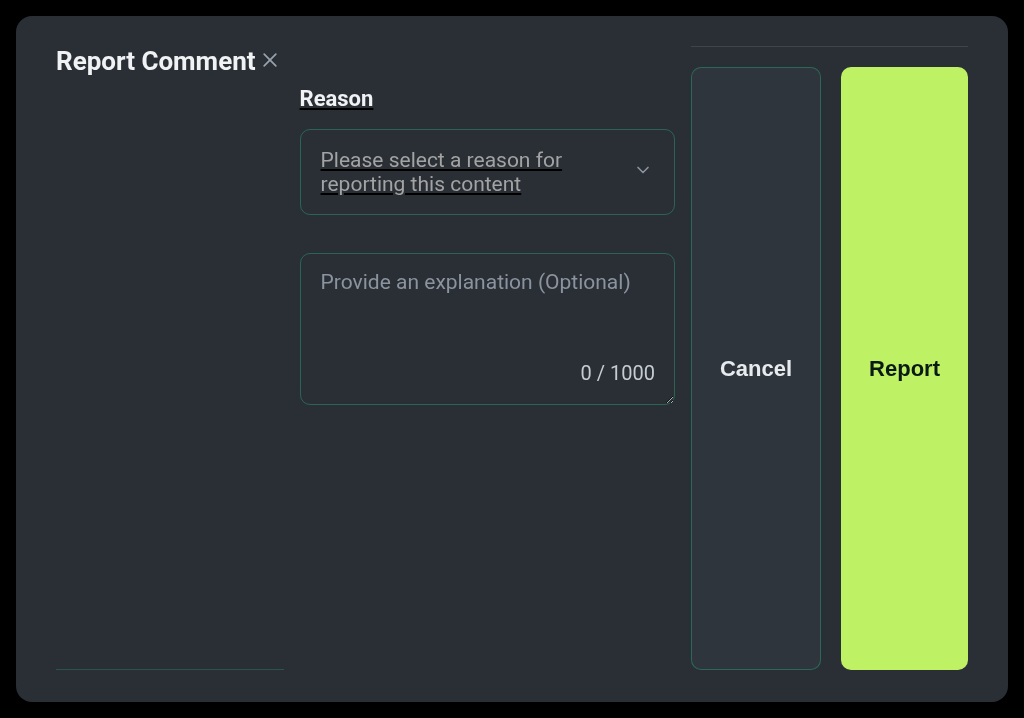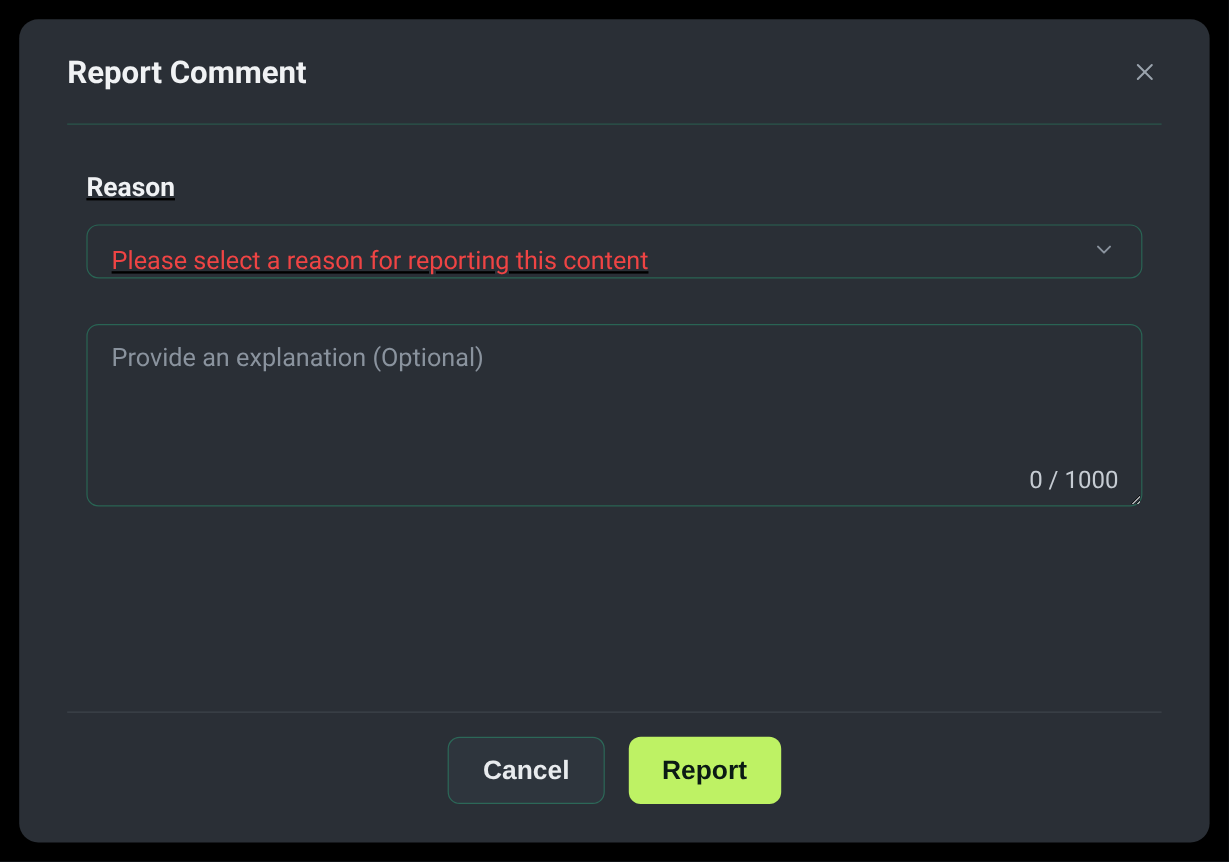--- a/index.html
+++ b/index.html
@@ -20,21 +20,21 @@
     .modal {
       position: absolute;
       top: 16px;
       left: 16px;
       right: 16px;
       bottom: 16px;
       background: #2a2f36;
       border-radius: 16px;
       padding: 30px 40px 32px 40px;
       display: flex;
-      flex-direction: column;
+      flex-direction: row;
     }
 
     .modal-header {
       display: flex;
       justify-content: space-between;
       align-items: flex-start;
       padding-bottom: 26px;
       border-bottom: 1px solid rgba(40, 200, 140, 0.25);
     }
 
@@ -80,23 +80,23 @@
 
     .select-wrapper {
       position: relative;
     }
 
     .select {
       width: 100%;
       background: transparent;
       border: 1px solid rgba(40, 200, 140, 0.35);
       border-radius: 10px;
-      padding: 18px 50px 1px 20px;
+      padding: 18px 50px 18px 20px;
       font-size: 21px;
-      color: #ef4444;
+      color: #a3a3a3;
       cursor: pointer;
       display: flex;
       align-items: center;
       justify-content: space-between;
     }
 
     .chevron {
       position: absolute;
       right: 22px;
       top: 50%;
@@ -127,21 +127,21 @@
       resize: vertical;
     }
 
     .textarea::placeholder {
       color: #8a939e;
     }
 
     .char-counter {
       position: absolute;
       right: 20px;
-      bottom: 14px;
+      bottom: 24px;
       font-size: 20px;
       color: #c6ccd3;
       pointer-events: none;
     }
 
     .modal-footer {
       border-top: 1px solid rgba(120, 130, 140, 0.25);
       padding-top: 20px;
       display: flex;
       justify-content: center;

